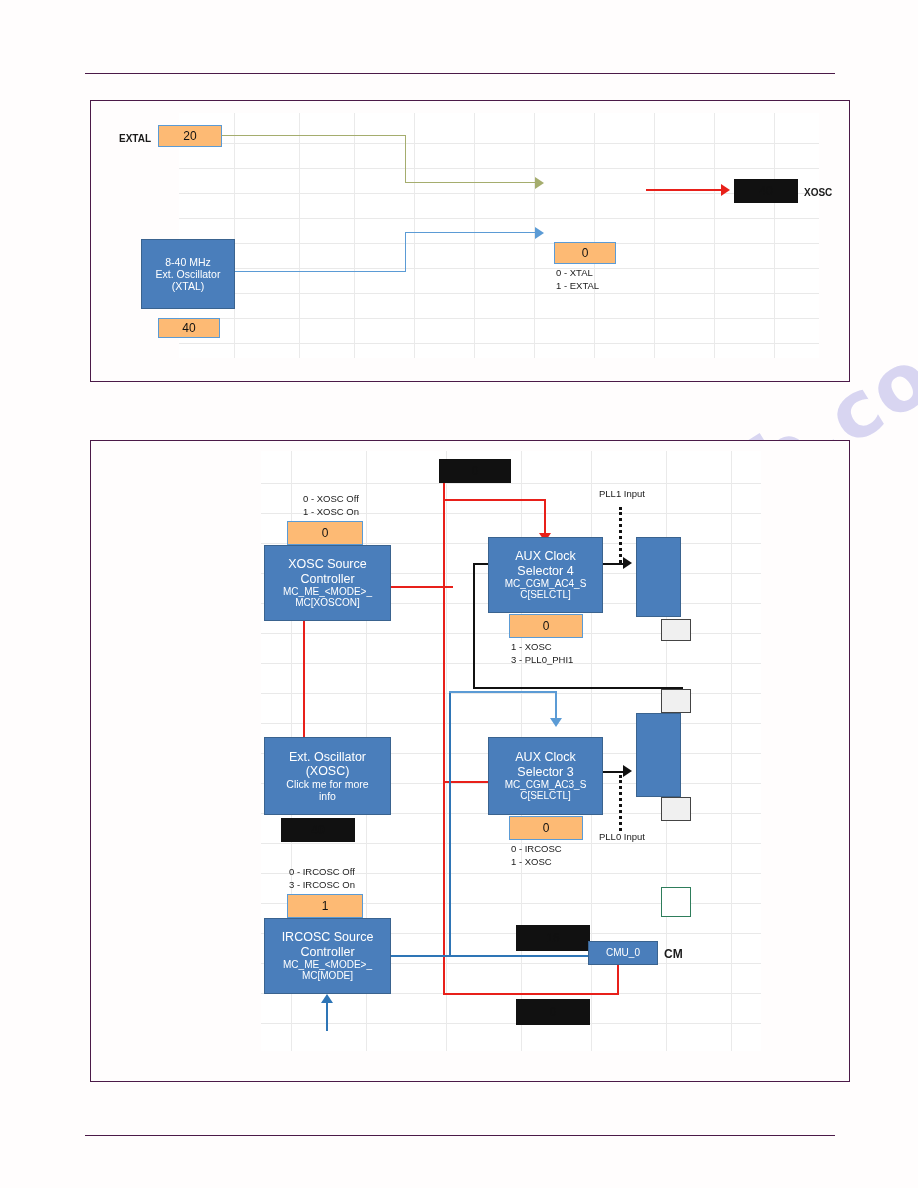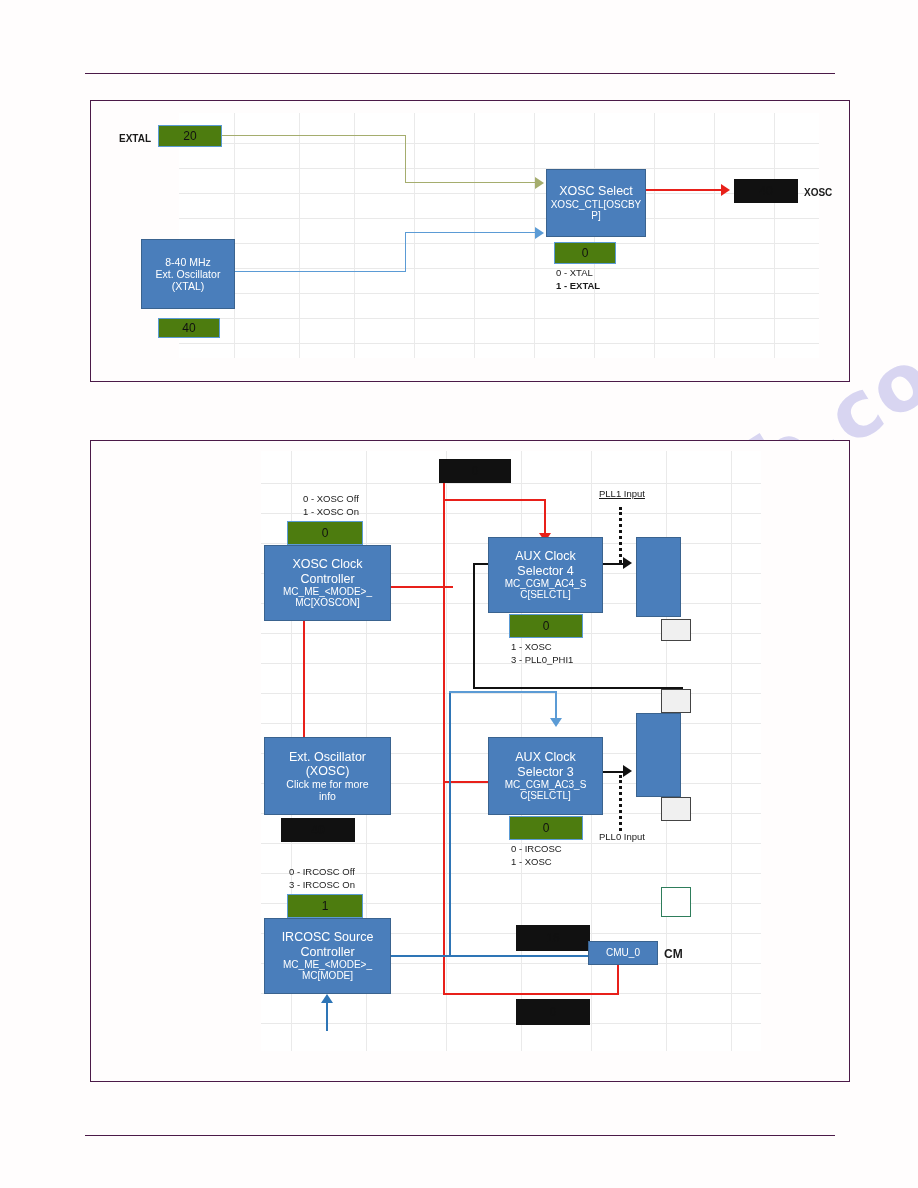--- a/index.html
+++ b/index.html
@@ -37,21 +37,21 @@
 
   
   .blk{position:absolute;background:#4a7ebb;border:1px solid #3a638f;
        color:#fff;display:flex;flex-direction:column;align-items:center;
        justify-content:center;text-align:center;line-height:1.15;
        box-sizing:border-box;}
   .blk .t1{font-size:12.5px;}
   .blk .t2{font-size:10.5px;}
   .blk .t3{font-size:10px;}
 
-  .valbox{position:absolute;background:#4d7c0f;border:1.6px solid #5b9bd5;
+  .valbox{position:absolute;background:#fdba74;border:1.6px solid #5b9bd5;
           display:flex;align-items:center;justify-content:center;
           font-size:12px;color:#111;box-sizing:border-box;}
   .valbox.black{border:2.2px solid #111;font-weight:700;}
   .valbox.black.thin{font-weight:400;}
   .valbox.grey{background:#f0f0f0;border:1.8px solid #444;}
   .valbox.green{background:#fff;border:1.8px solid #2e7d5b;}
 
   .lbl{position:absolute;font-size:9.5px;color:#1a1a1a;line-height:1.35;
        white-space:nowrap;}
   .lbl.bold{font-weight:700;font-size:10px;}
@@ -131,28 +131,23 @@
       <div class="t2">Ext. Oscillator</div>
       <div class="t2">(XTAL)</div>
     </div>
     <div class="valbox" style="left:67px;top:217px;width:62px;height:20px;">40</div>
 
     <div class="ln h1 lblue" style="left:144px;top:170px;width:171px;"></div>
     <div class="ln v1 lblue" style="left:314px;top:131px;height:40px;"></div>
     <div class="ln h1 lblue" style="left:314px;top:131px;width:131px;"></div>
     <div class="arrow ar-r lblue" style="left:444px;top:126px;"></div>
 
-    <div class="blk" style="left:455px;top:68px;width:100px;height:68px;">
-      <div class="t1">XOSC Select</div>
-      <div class="t3">XOSC_CTL[OSCBY</div>
-      <div class="t3">P]</div>
-    </div>
     <div class="valbox" style="left:463px;top:141px;width:62px;height:22px;">0</div>
     <div class="lbl" style="left:465px;top:166px;">0 - XTAL</div>
-    <div class="lbl" style="left:465px;top:179px;font-weight:bold;">1 - EXTAL</div>
+    <div class="lbl" style="left:465px;top:179px;">1 - EXTAL</div>
 
     <div class="ln h3 red" style="left:555px;top:88px;width:77px;"></div>
     <div class="arrow ar-r red" style="left:630px;top:83px;"></div>
     <div class="valbox black thin" style="left:643px;top:78px;width:64px;height:24px;">40</div>
     <div class="lbl bold" style="left:713px;top:85px;">XOSC</div>
   </div>
 
   <div class="figure" id="figure-2">
     <div class="sheet">
       <div class="sheet-inner" id="sheet-2">
@@ -202,21 +197,21 @@
     <div class="arrow ar-r red" style="left:412px;top:334px;"></div>
 
     <div class="ln v3 red" style="left:212px;top:178px;height:120px;"></div>
     <div class="arrow ar-u red" style="left:207px;top:170px;"></div>
 
     <div class="lbl" style="left:212px;top:52px;">0 - XOSC Off</div>
     <div class="lbl" style="left:212px;top:65px;">1 - XOSC On</div>
     <div class="valbox" style="left:196px;top:80px;width:76px;height:24px;">0</div>
 
     <div class="blk" style="left:173px;top:104px;width:127px;height:76px;">
-      <div class="t1">XOSC Clock</div>
+      <div class="t1">XOSC Source</div>
       <div class="t1">Controller</div>
       <div class="t3">MC_ME_&lt;MODE&gt;_</div>
       <div class="t3">MC[XOSCON]</div>
     </div>
 
     <div class="blk" style="left:173px;top:296px;width:127px;height:78px;">
       <div class="t1">Ext. Oscillator</div>
       <div class="t1">(XOSC)</div>
       <div class="t2">Click me for more</div>
       <div class="t2">info</div>
@@ -262,21 +257,21 @@
     <div class="blk" style="left:397px;top:296px;width:115px;height:78px;">
       <div class="t1">AUX Clock</div>
       <div class="t1">Selector 3</div>
       <div class="t3">MC_CGM_AC3_S</div>
       <div class="t3">C[SELCTL]</div>
     </div>
     <div class="valbox" style="left:418px;top:375px;width:74px;height:24px;">0</div>
     <div class="lbl" style="left:420px;top:402px;">0 - IRCOSC</div>
     <div class="lbl" style="left:420px;top:415px;">1 - XOSC</div>
 
-    <div class="lbl" style="left:508px;top:47px;text-decoration:underline;">PLL1 Input</div>
+    <div class="lbl" style="left:508px;top:47px;">PLL1 Input</div>
     <div class="lbl" style="left:508px;top:390px;">PLL0 Input</div>
 
     <div class="dotted" style="left:528px;top:66px;height:56px;"></div>
     <div class="ln h3 black" style="left:512px;top:122px;width:22px;"></div>
     <div class="arrow ar-r black" style="left:532px;top:116px;"></div>
 
     <div class="ln h3 black" style="left:512px;top:330px;width:22px;"></div>
     <div class="arrow ar-r black" style="left:532px;top:324px;"></div>
     <div class="dotted" style="left:528px;top:334px;height:56px;"></div>
 

